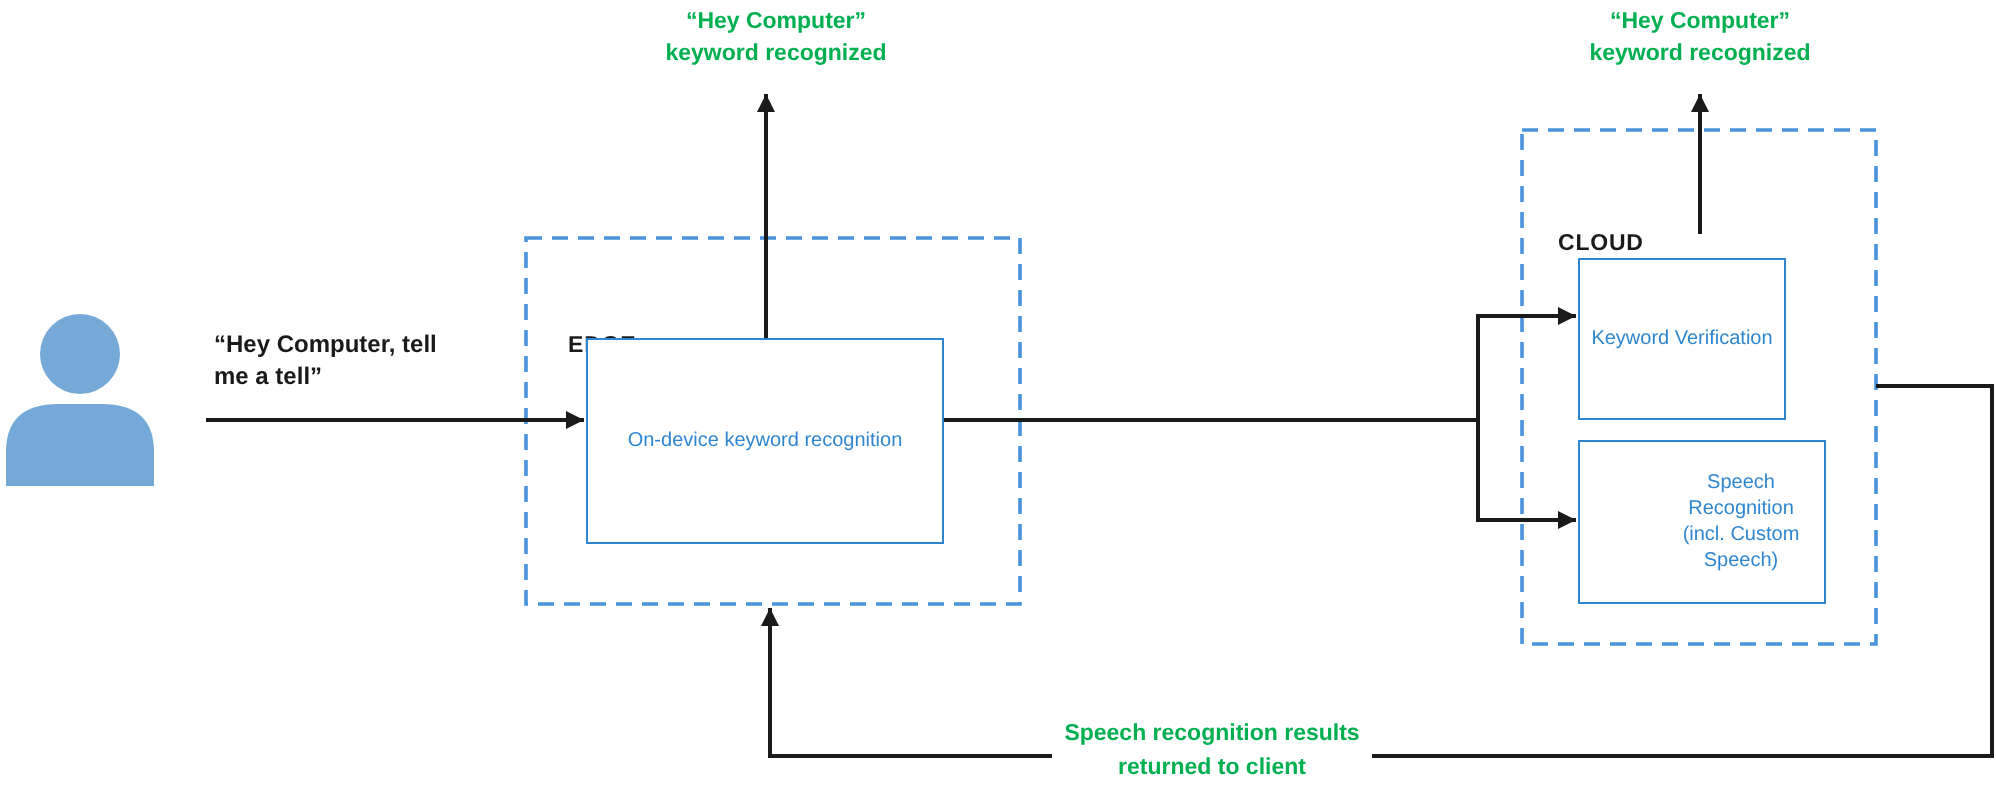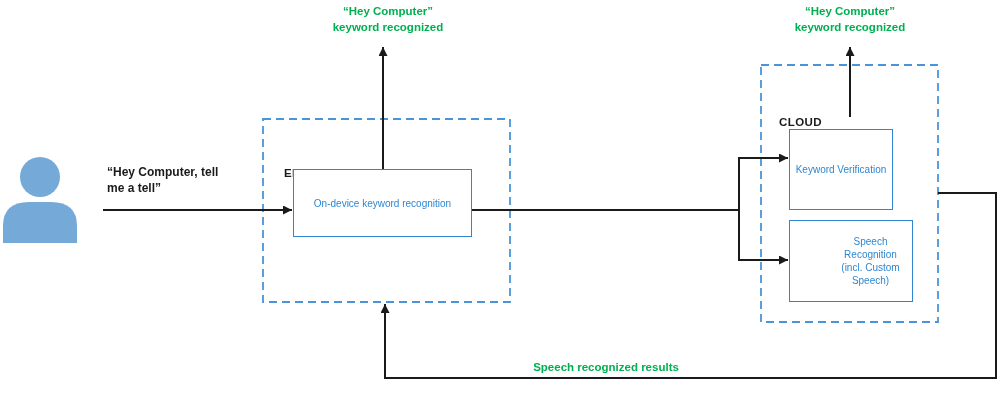--- a/index.html
+++ b/index.html
@@ -51,21 +51,21 @@
     border: 1.5px solid #2e86d1;
     color: #2e86d1;
     font-size: 10px;
     line-height: 13px;
     display: flex;
     align-items: center;
     justify-content: center;
     text-align: center;
     z-index: 3;
   }
-  .edge-node { left: 293px; top: 169px; width: 179px; height: 68px; }
+  .edge-node { left: 293px; top: 169px; width: 179px; height: 103px; }
   .kv-node   { left: 789px; top: 101px; width: 104px; height: 81px; margin-top: 28px; }
   .sr-node   { left: 789px; top: 220px; width: 124px; height: 82px; padding-left: 39px; }
   .green-note {
     position: absolute;
     color: #00b050;
     font-size: 11.5px;
     font-weight: bold;
     line-height: 15.5px;
     text-align: center;
     z-index: 4;
@@ -132,16 +132,17 @@
     <div>keyword recognized</div>
   </div>
 
   <div class="green-note note-kw-right">
     <div>“Hey Computer”</div>
     <div>keyword recognized</div>
   </div>
 
 
   <div class="green-note note-results">
-    <div>Speech recognized results</div>
+    <div>Speech recognition results</div>
+    <div>returned to client</div>
   </div>
 
 </div>
 
 </body></html>

